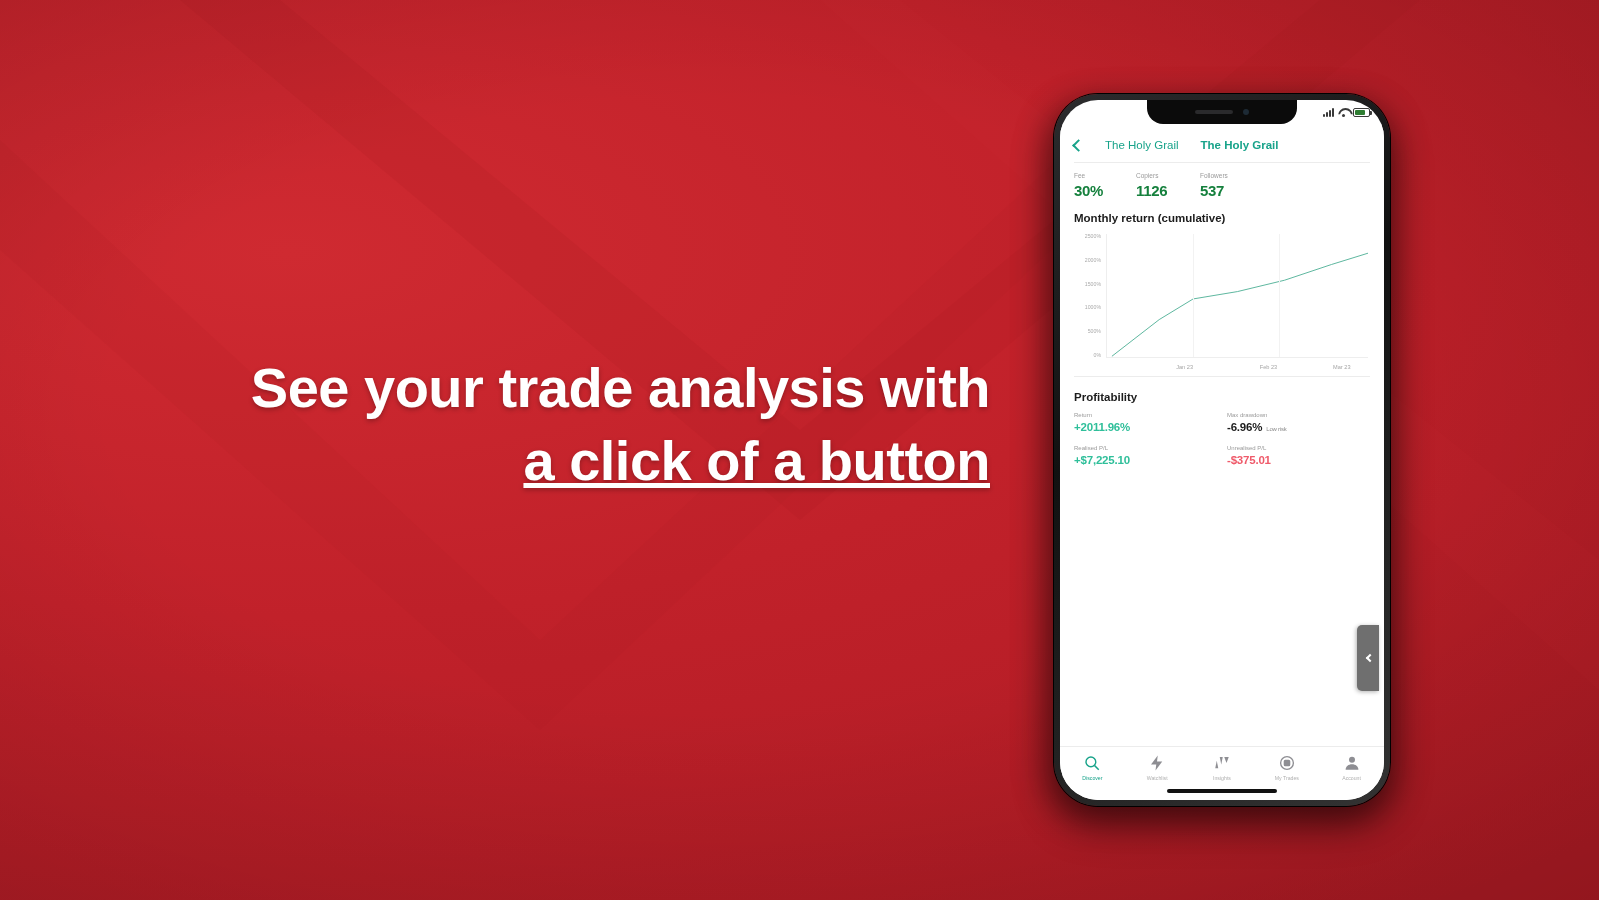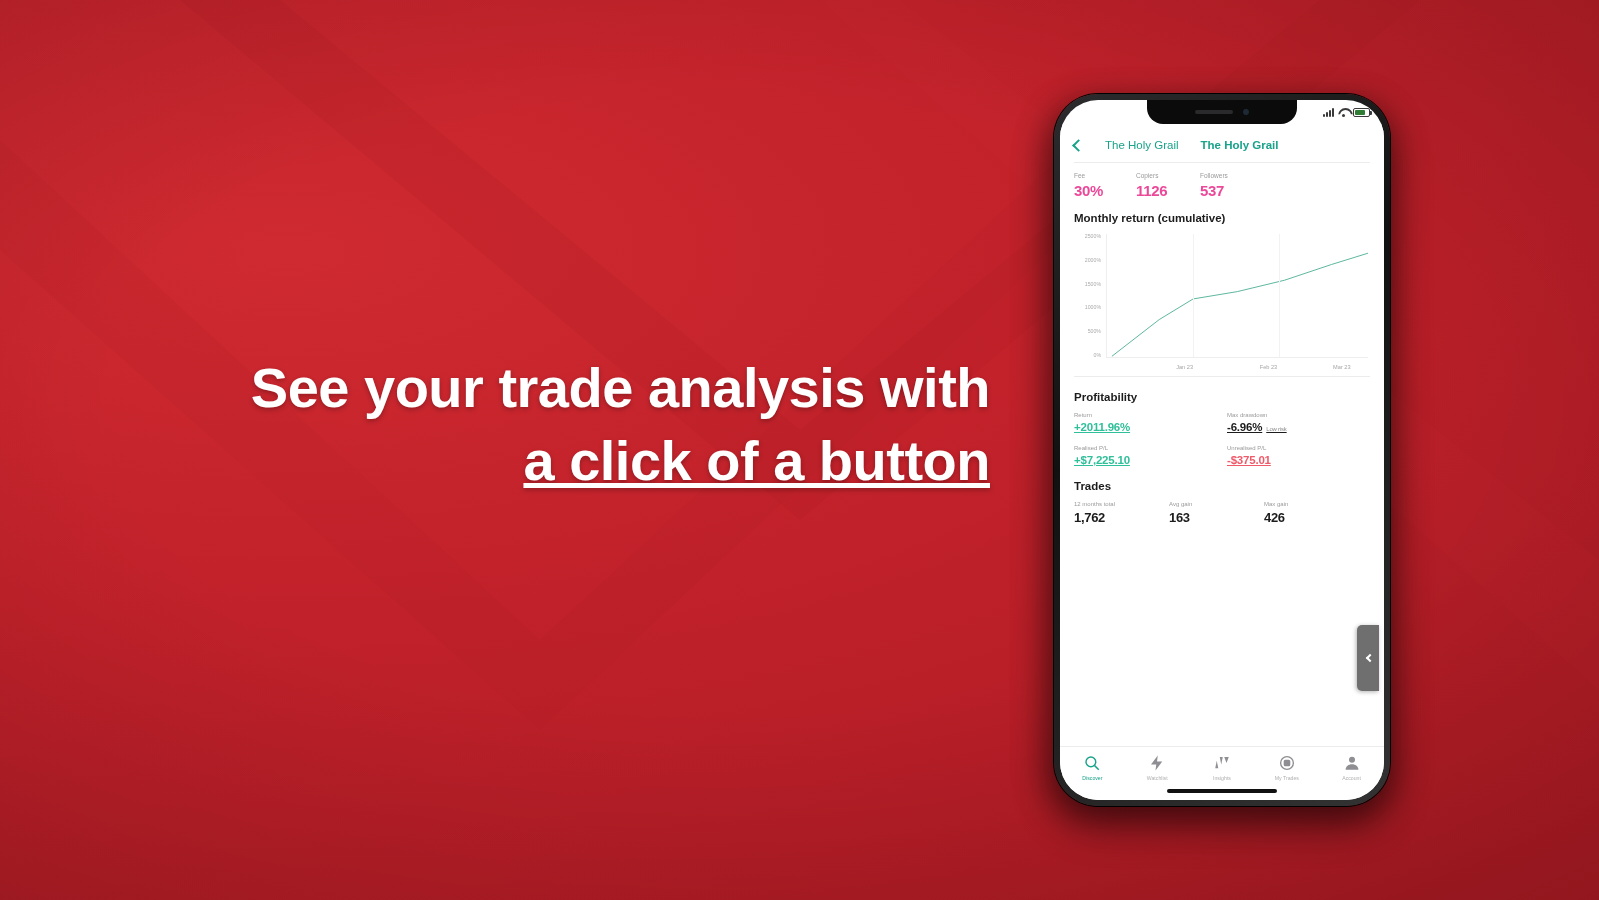--- a/index.html
+++ b/index.html
@@ -108,21 +108,21 @@
   .nav-title { color:#18a38a; font-size:11.5px; font-weight:bold; white-space:nowrap; }
 
   .divider { height:1px; background:#ececec; margin:2px 0 0; }
 
   
   #stats-row { display:flex; margin-top:9px; }
   #stats-row .stat { flex:none; }
   #stats-row .stat:nth-child(1){ width:62px; }
   #stats-row .stat:nth-child(2){ width:64px; }
   .stat-label { font-size:6.5px; color:#9a9a9a; margin-bottom:3px; }
-  .stat-value { font-size:15px; font-weight:bold; color:#ec4899; letter-spacing:-.3px; }
+  .stat-value { font-size:15px; font-weight:bold; color:#15803d; letter-spacing:-.3px; }
 
   .section-title { font-size:11.5px; font-weight:bold; color:#1c1c1c; }
 
   
   #chart-block { margin-top:13px; }
   #chart-area { position:relative; height:140px; margin-top:10px; }
   #y-axis {
     position:absolute; left:0; top:0; bottom:16px; width:30px;
     display:flex; flex-direction:column; justify-content:space-between;
     align-items:flex-end; padding-right:3px;
@@ -139,21 +139,21 @@
     display:flex; align-items:center;
   }
   .x-tick { font-size:5.6px; color:#a5a5a5; position:absolute; transform:translateX(-50%); }
 
   
   #profit-block { margin-top:14px; }
   #profit-grid {
     display:grid; grid-template-columns:1fr 1fr; gap:12px 10px; margin-top:9px;
   }
   .p-label { font-size:6px; color:#9a9a9a; margin-bottom:3px; }
-  .p-value { font-size:11.5px; font-weight:bold; letter-spacing:-.2px;text-decoration:underline; }
+  .p-value { font-size:11.5px; font-weight:bold; letter-spacing:-.2px; }
   .p-green { color:#2fbf9a; }
   .p-dark  { color:#1c1c1c; }
   .p-red   { color:#ef5a6a; }
   .risk-tag { font-size:6px; color:#8a8a8a; font-weight:normal; margin-left:4px; }
 
   
   #trades-block { margin-top:14px; }
   #trades-row { display:flex; margin-top:9px; }
   #trades-row .stat:nth-child(1){ width:95px; }
   #trades-row .stat:nth-child(2){ width:95px; }
@@ -315,37 +315,20 @@
                 <div class="p-label">Realised P/L</div>
                 <div class="p-value p-green">+$7,225.10</div>
               </div>
               <div>
                 <div class="p-label">Unrealised P/L</div>
                 <div class="p-value p-red">-$375.01</div>
               </div>
             </div>
         </div>
 
-        <div id="trades-block">
-          <div class="section-title">Trades</div>
-          <div id="trades-row">
-              <div class="stat">
-                <div class="t-label">12 months total</div>
-                <div class="t-value">1,762</div>
-              </div>
-              <div class="stat">
-                <div class="t-label">Avg gain</div>
-                <div class="t-value">163</div>
-              </div>
-              <div class="stat">
-                <div class="t-label">Max gain</div>
-                <div class="t-value">426</div>
-              </div>
-            </div>
-        </div>
 
 
       </div>
 
       <div id="tabbar">
           <div class="tab active">
             <span class="ic" style="color: rgb(24, 163, 138);"><svg viewBox="0 0 24 24" fill="none" stroke="currentColor" stroke-width="1.9">
                 <circle cx="10.5" cy="10.5" r="6.5"></circle>
                 <line x1="15.5" y1="15.5" x2="21" y2="21"></line>
               </svg></span>

